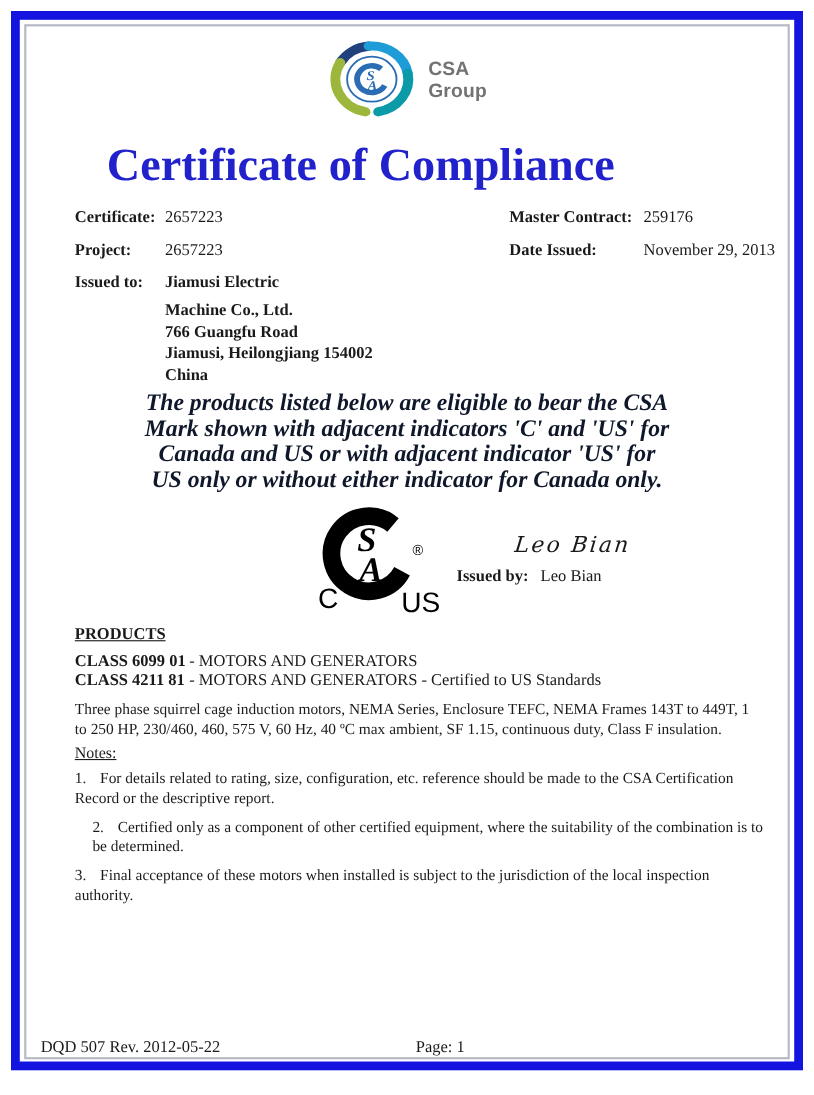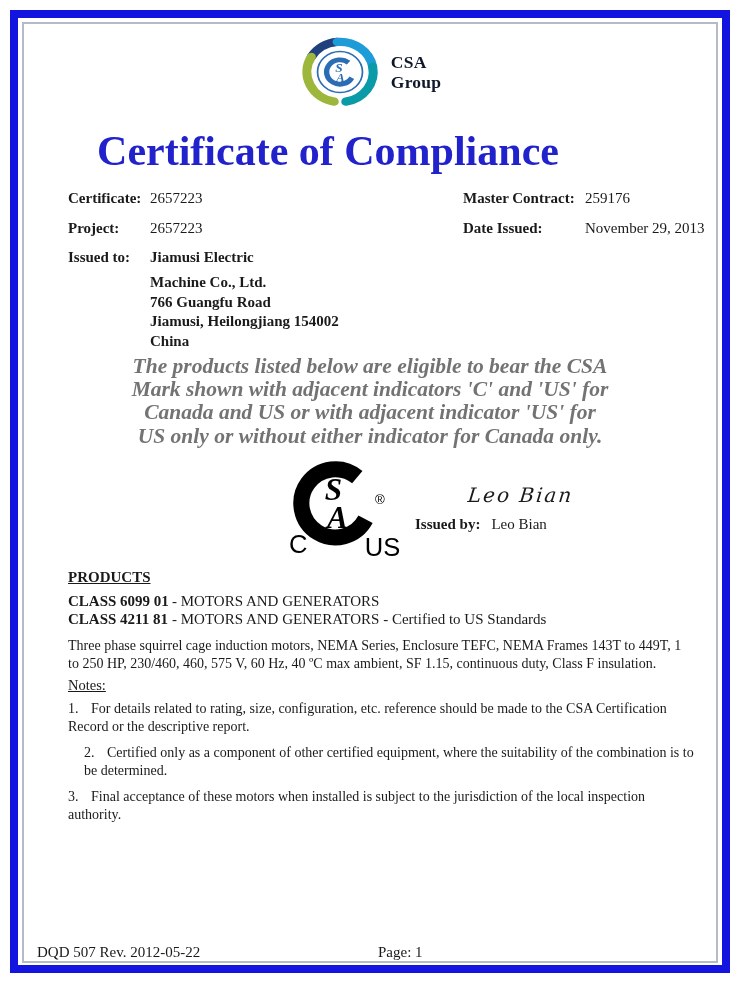--- a/index.html
+++ b/index.html
@@ -5,32 +5,32 @@
   html,body{margin:0;padding:0;background:#ffffff;}
   .page{
     position:relative;width:740px;height:995px;background:#ffffff;overflow:hidden;
     font-family:"Liberation Serif",serif;color:#1a1a1a;
   }
   .border-blue{position:absolute;left:10px;top:10px;right:10px;bottom:22px;border:8px solid #1414e0;}
   .border-gray{position:absolute;left:22px;top:22px;right:22px;bottom:32px;border:2px solid #b6b9c6;}
   .abs{position:absolute;}
   
   .logo-row{position:absolute;left:0;top:36px;width:740px;display:flex;justify-content:center;align-items:center;}
-  .logo-text{margin-left:9px;font-family:Liberation Serif, serif;font-weight:bold;
-    font-size:17.5px;line-height:20px;color:#0f172a;letter-spacing:.2px;}
+  .logo-text{margin-left:9px;font-family:Liberation Sans, sans-serif;font-weight:bold;
+    font-size:17.5px;line-height:20px;color:#737373;letter-spacing:.2px;}
   
   .title{position:absolute;left:0;top:127px;width:656px;margin:0;text-align:center;
     font-family:"Liberation Serif",serif;font-weight:bold;font-size:42px;color:#2222cc;}
   
   .lbl{font-size:15px;font-weight:bold;white-space:nowrap;}
   .val{font-size:15px;white-space:nowrap;}
   .addr{font-size:15px;font-weight:bold;line-height:19.5px;}
   
   .statement{position:absolute;left:0;top:355px;width:740px;text-align:center;
-    font-weight:bold;font-style:italic;font-size:21.5px;line-height:23.2px;color:#737373;}
+    font-weight:bold;font-style:italic;font-size:21.5px;line-height:23.2px;color:#0f172a;}
   
   .signature{position:absolute;left:468px;top:483px;width:160px;font-family:"DejaVu Serif",serif;
     font-style:italic;font-size:20px;letter-spacing:2px;transform:skewX(-6deg);}
   .issued-by{position:absolute;left:415px;top:516px;font-size:15px;white-space:nowrap;}
   .issued-by .lbl{margin-right:11px;}
   
   .heading{font-size:15px;font-weight:bold;text-decoration:underline;white-space:nowrap;}
   .class-row{position:absolute;font-size:15px;white-space:nowrap;}
   .class-code{display:inline-block;width:104px;font-weight:bold;}
   .para{position:absolute;font-size:14px;line-height:17.6px;}

